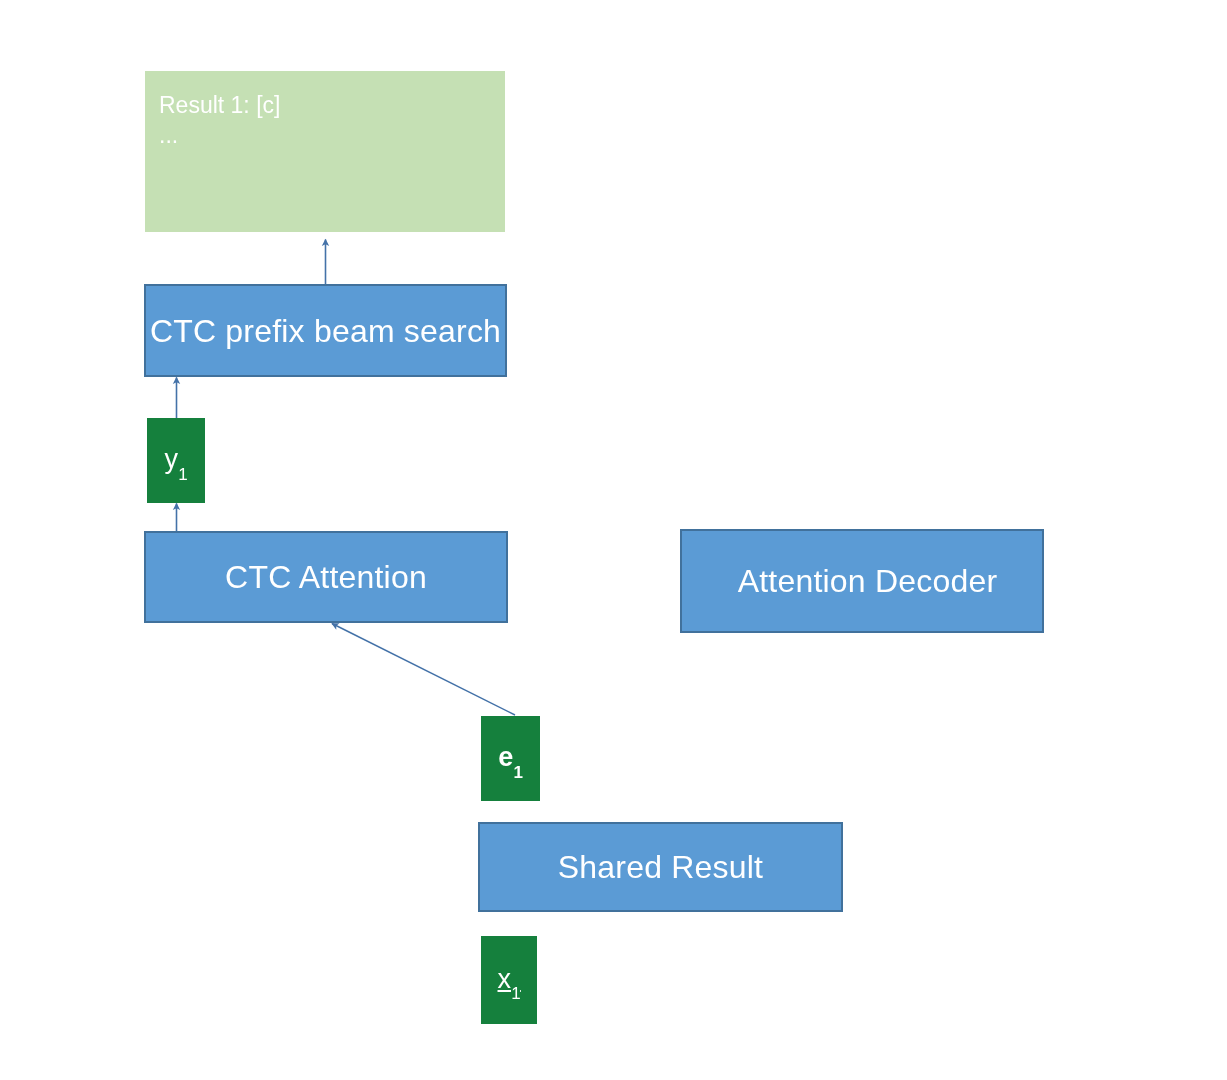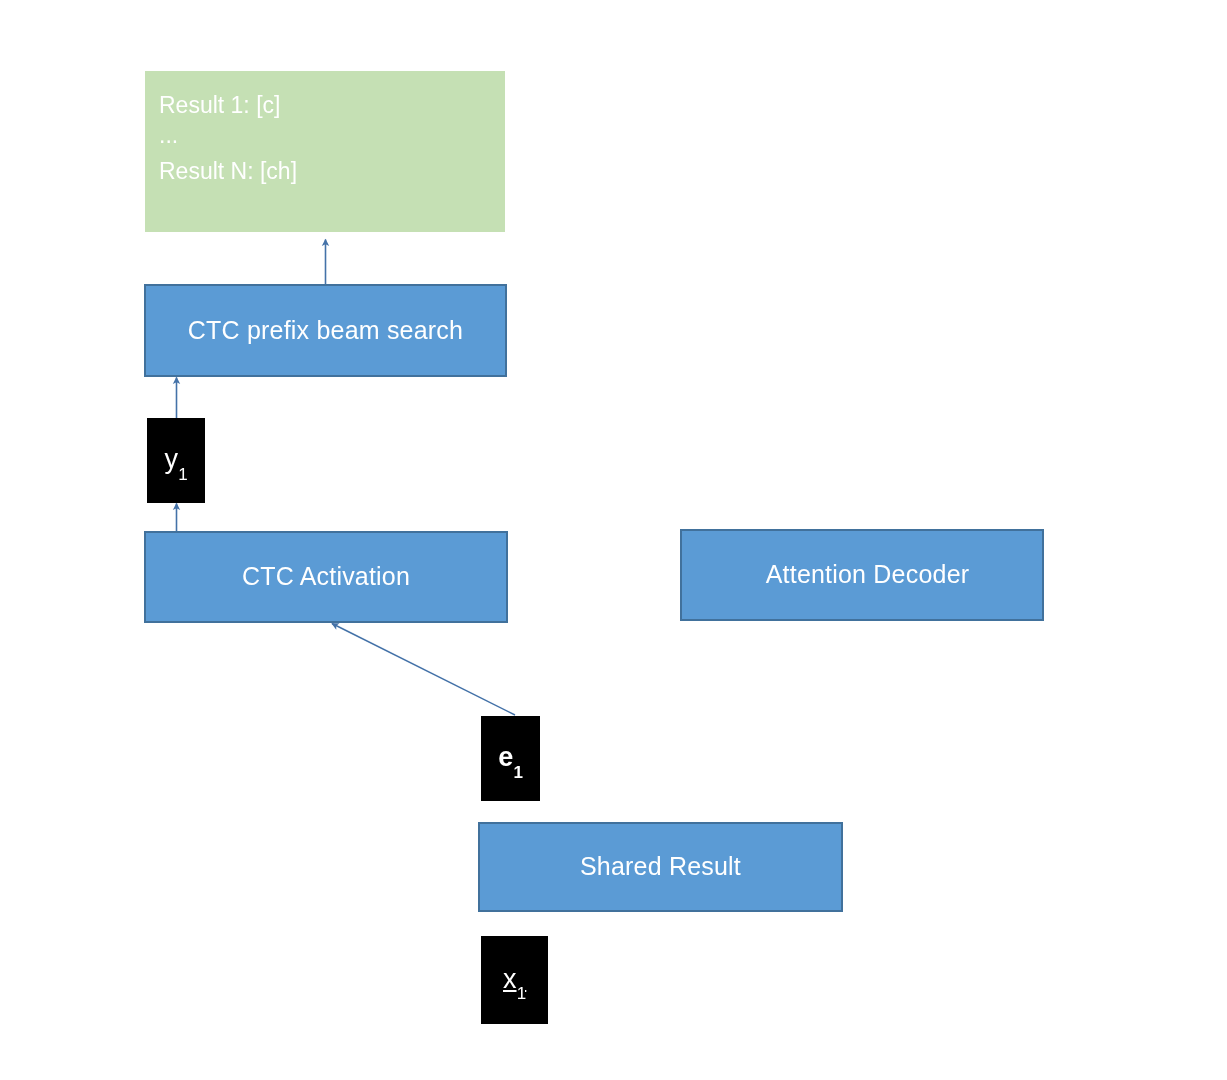--- a/index.html
+++ b/index.html
@@ -26,26 +26,26 @@
     box-sizing: border-box;
     display: flex;
     align-items: center;
     justify-content: center;
     color: #ffffff;
     line-height: 1.25;
   }
   .node-blue {
     background: #5b9bd5;
     border: 2px solid #41719c;
-    font-size: 25px;
+    font-size: 32px;
     letter-spacing: 0.2px;
     text-align: center;
   }
   .node-green-var {
-    background: #000000;
+    background: #15803d;
     border: none;
     font-size: 27px;
     text-align: right;
   }
   .node-green-panel {
     background: #c5e0b4;
     border: none;
     font-size: 23px;
     align-items: flex-start;
     justify-content: flex-start;
@@ -108,44 +108,43 @@
     </g>
 
     <g>
       <line x1="515" y1="701" x2="332" y2="609.5" stroke="#4472a8" stroke-width="1.5" marker-end="url(#ah)"></line>
     </g>
   </svg>
 
   <div class="node node-green-panel" style="left:145px; top:57px; width:360px; height:161px;">
     <span class="result-line">Result 1: [c]</span>
     <span class="result-line ellipsis">...</span>
-    <span class="result-line">Result N: [ch]</span>
   </div>
 
   <div class="node node-blue" style="left:144px; top:270px; width:363px; height:93px;">
     <span>CTC prefix beam search</span>
   </div>
 
   <div class="node node-green-var" style="left:147px; top:404px; width:58px; height:85px;">
     <span><span>y</span><span class="sub">1</span></span>
   </div>
 
   <div class="node node-blue" style="left:144px; top:517px; width:364px; height:92px;">
-    <span>CTC Activation</span>
+    <span>CTC Attention</span>
   </div>
 
-  <div class="node node-blue" style="left:680px; top:515px; width:364px; height:92px;padding-left:11px;">
+  <div class="node node-blue" style="left:680px; top:515px; width:364px; height:104px;padding-left:11px;">
     <span>Attention Decoder</span>
   </div>
 
   <div class="node node-green-var" style="left:481px; top:702px; width:59px; height:85px;font-weight:bold;">
     <span><span>e</span><span class="sub">1</span></span>
   </div>
 
   <div class="node node-blue" style="left:478px; top:808px; width:365px; height:90px;">
     <span>Shared Result</span>
   </div>
 
-  <div class="node node-green-var" style="left:481px; top:922px; width:67px; height:88px;text-decoration:underline;">
+  <div class="node node-green-var" style="left:481px; top:922px; width:56px; height:88px;text-decoration:underline;">
     <span><span>x</span><span class="sub">1</span></span>
   </div>
 
 </div>
 
 </body></html>

